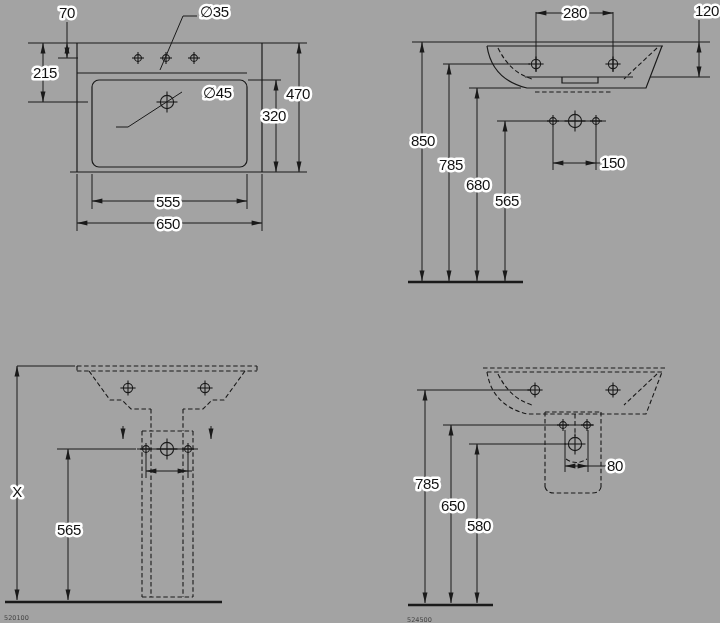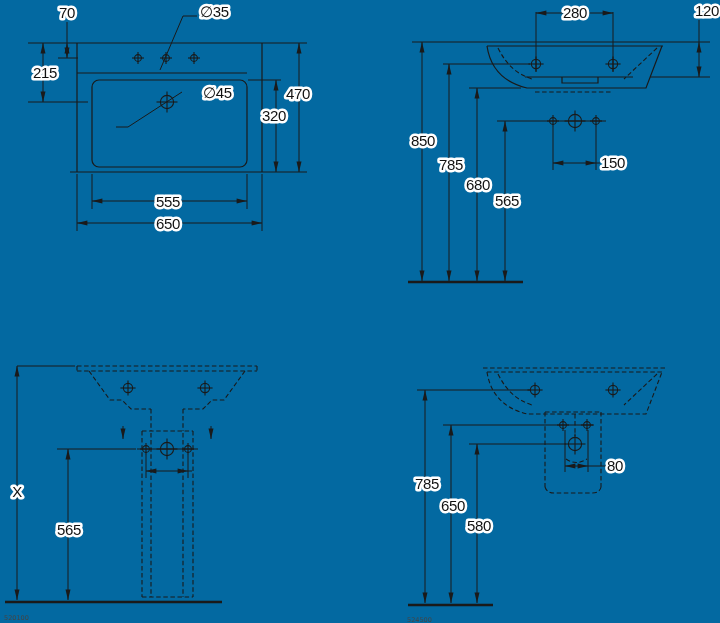--- a/index.html
+++ b/index.html
@@ -1,17 +1,17 @@
 <!DOCTYPE html>
 <html><head>
 <meta charset="utf-8">
 <title></title>
 <style>
   html,body{margin:0;padding:0;background:#ffffff;}
-  .stage{position:relative;width:720px;height:623px;background:#0369a1;overflow:hidden;
+  .stage{position:relative;width:720px;height:623px;background:#a3a3a3;overflow:hidden;
          font-family:"Liberation Sans", sans-serif;}
   svg{display:block;}
   .ln  {stroke:#1a1a1a;stroke-width:1.2;fill:none;stroke-linecap:butt;}
   .lnt {stroke:#1a1a1a;stroke-width:1.0;fill:none;}
   .hid {stroke:#1a1a1a;stroke-width:1.1;fill:none;stroke-dasharray:4.5 2.6;}
   .flr {stroke:#1a1a1a;stroke-width:2.6;fill:none;}
   .dim {stroke:#1a1a1a;stroke-width:1.0;fill:none;
         marker-start:url(#ar);marker-end:url(#ar);}
   .dim1{stroke:#1a1a1a;stroke-width:1.0;fill:none;marker-end:url(#ar);}
   .sym {stroke:#1a1a1a;stroke-width:1.1;fill:none;}

